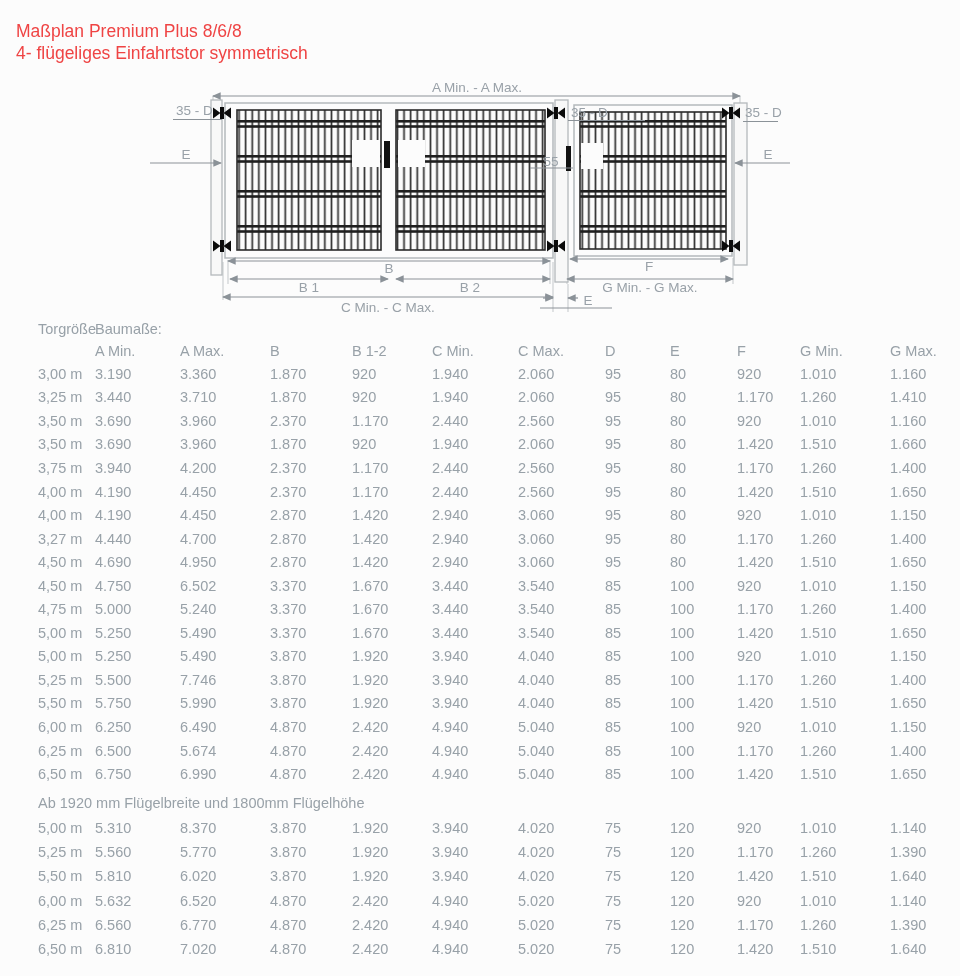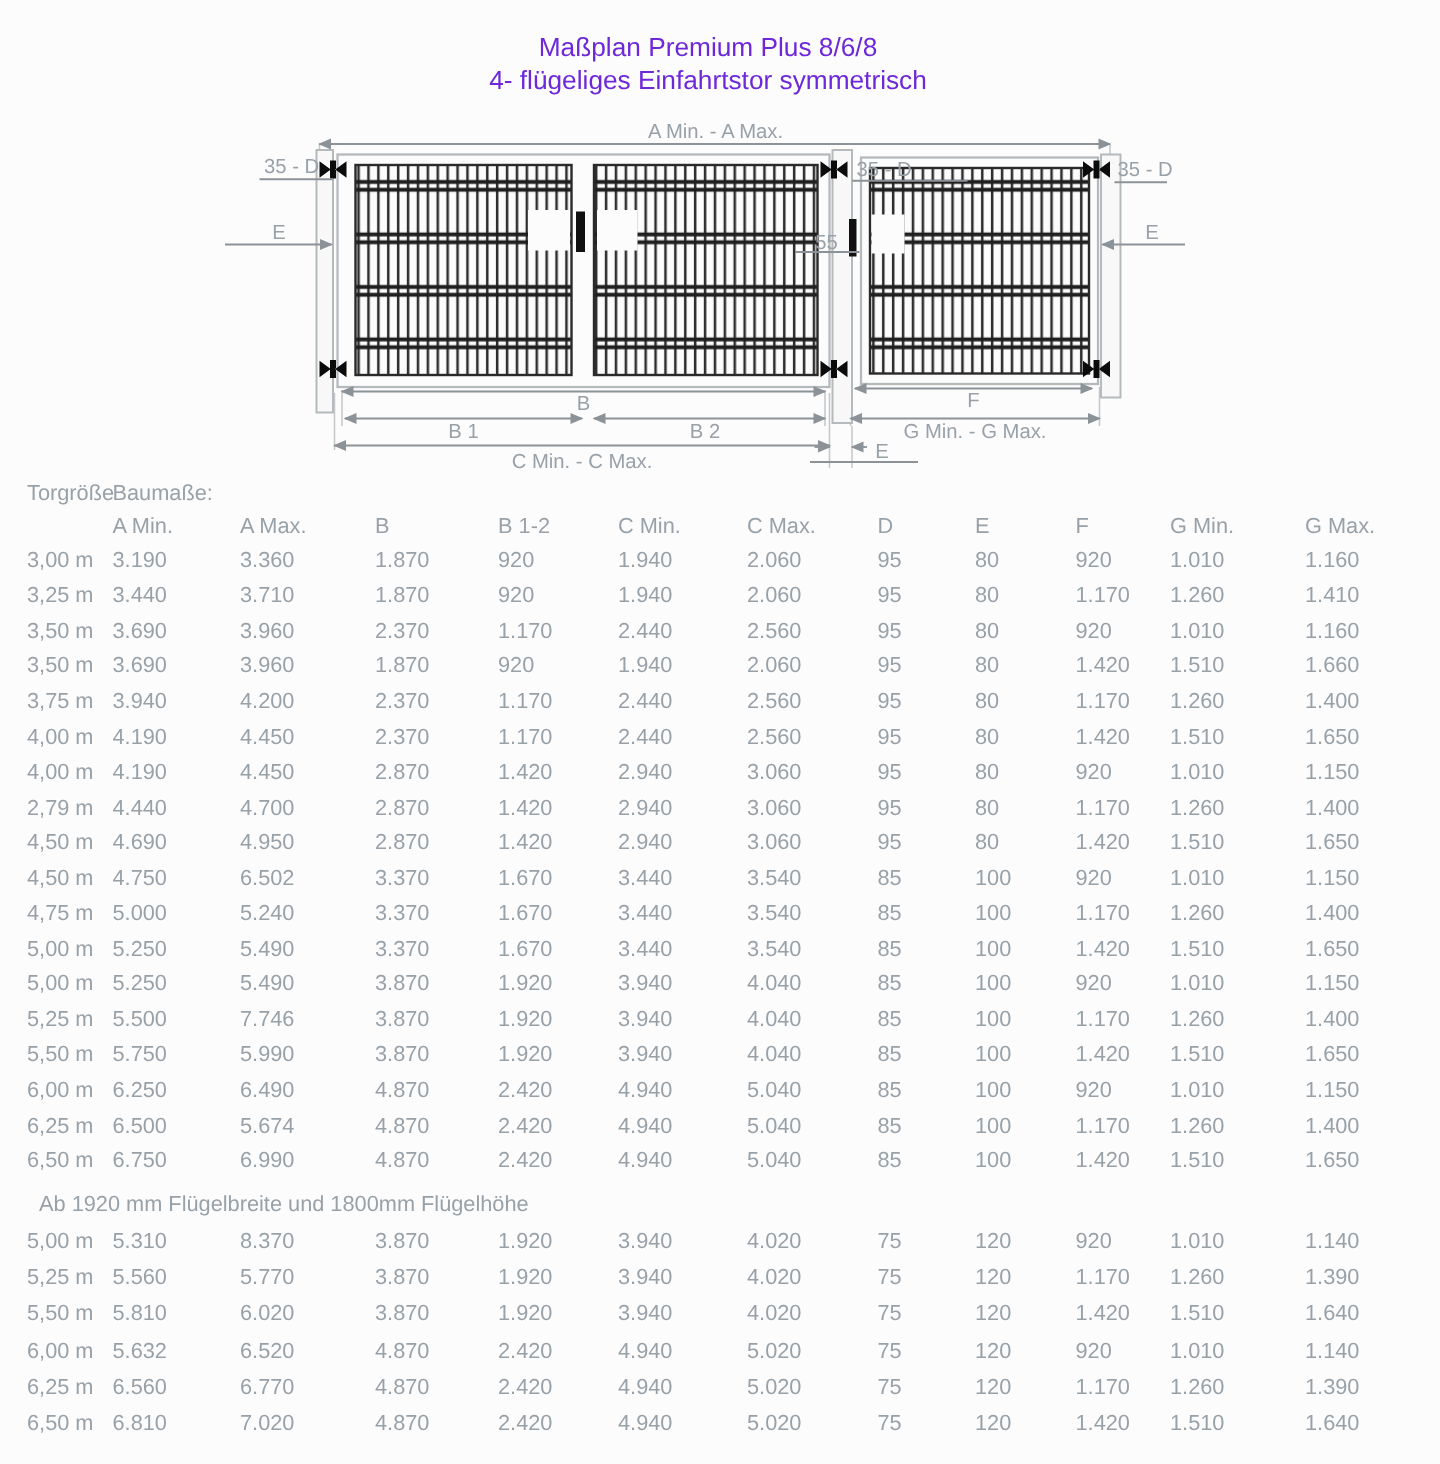--- a/index.html
+++ b/index.html
@@ -1,44 +1,44 @@
 <!DOCTYPE html>
 <html><head>
 <meta charset="utf-8">
 <style>
   html,body { margin:0; padding:0; background:#ffffff; }
   .page {
     position:relative; width:960px; height:976px; background:#fcfcfc;
     font-family:"Liberation Sans", sans-serif; overflow:hidden;
   }
   .title {
-    position:absolute; top:20px; left:4px; width:936px; text-align:center;
-    color:#6d28d9; font-size:17.5px; line-height:22px;
+    position:absolute; top:20px; left:16px; width:936px; text-align:left;
+    color:#ef4444; font-size:17.5px; line-height:22px;
   }
   svg.diagram { position:absolute; top:0; left:0; }
   svg.diagram text { fill:#99a1a8; font-size:13.5px; font-family:"Liberation Sans", sans-serif; }
   .ext  { stroke:#c3c7ca; stroke-width:1; }
   .dim  { stroke:#8b9298; stroke-width:1.2; fill:none; }
   .post { fill:#f8f8f8; stroke:#b4b9bc; stroke-width:1.3; }
   .frame{ fill:none; stroke:#b4b9bc; stroke-width:1.5; }
   .leaf { fill:url(#bars); stroke:#2a2a2a; stroke-width:1.6; }
   .slot { fill:#fcfcfc; }
   .latch{ fill:#111111; }
   .hinge{ fill:#0b0b0b; }
 
   .tbl { position:absolute; left:0; top:318px; width:960px; color:#98a1a8; font-size:14.5px; }
   .h-row, .t-row {
     display:grid;
     grid-template-columns:57px 85px 90px 82px 80px 86px 87px 65px 67px 63px 90px 1fr;
-    padding-left:18px; align-items:center;
+    padding-left:38px; align-items:center;
   }
   .h-row { height:22px; }
   .t-row.sec0 { height:23.55px; }
   .t-row.sec1 { height:24.2px; }
-  .note { height:26px; line-height:26px; padding-left:26px; margin-top:4px; }
+  .note { height:26px; line-height:26px; padding-left:38px; margin-top:4px; }
 </style>
 </head>
 <body>
 
 <div class="page">
 
   <div class="title">
     <div>Maßplan Premium Plus 8/6/8</div>
     <div>4- flügeliges Einfahrtstor symmetrisch</div>
   </div>
@@ -241,21 +241,21 @@
           <div>1.420</div>
           <div>2.940</div>
           <div>3.060</div>
           <div>95</div>
           <div>80</div>
           <div>920</div>
           <div>1.010</div>
           <div>1.150</div>
         </div>
         <div class="t-row sec0">
-          <div>2,79 m</div>
+          <div>3,27 m</div>
           <div>4.440</div>
           <div>4.700</div>
           <div>2.870</div>
           <div>1.420</div>
           <div>2.940</div>
           <div>3.060</div>
           <div>95</div>
           <div>80</div>
           <div>1.170</div>
           <div>1.260</div>

